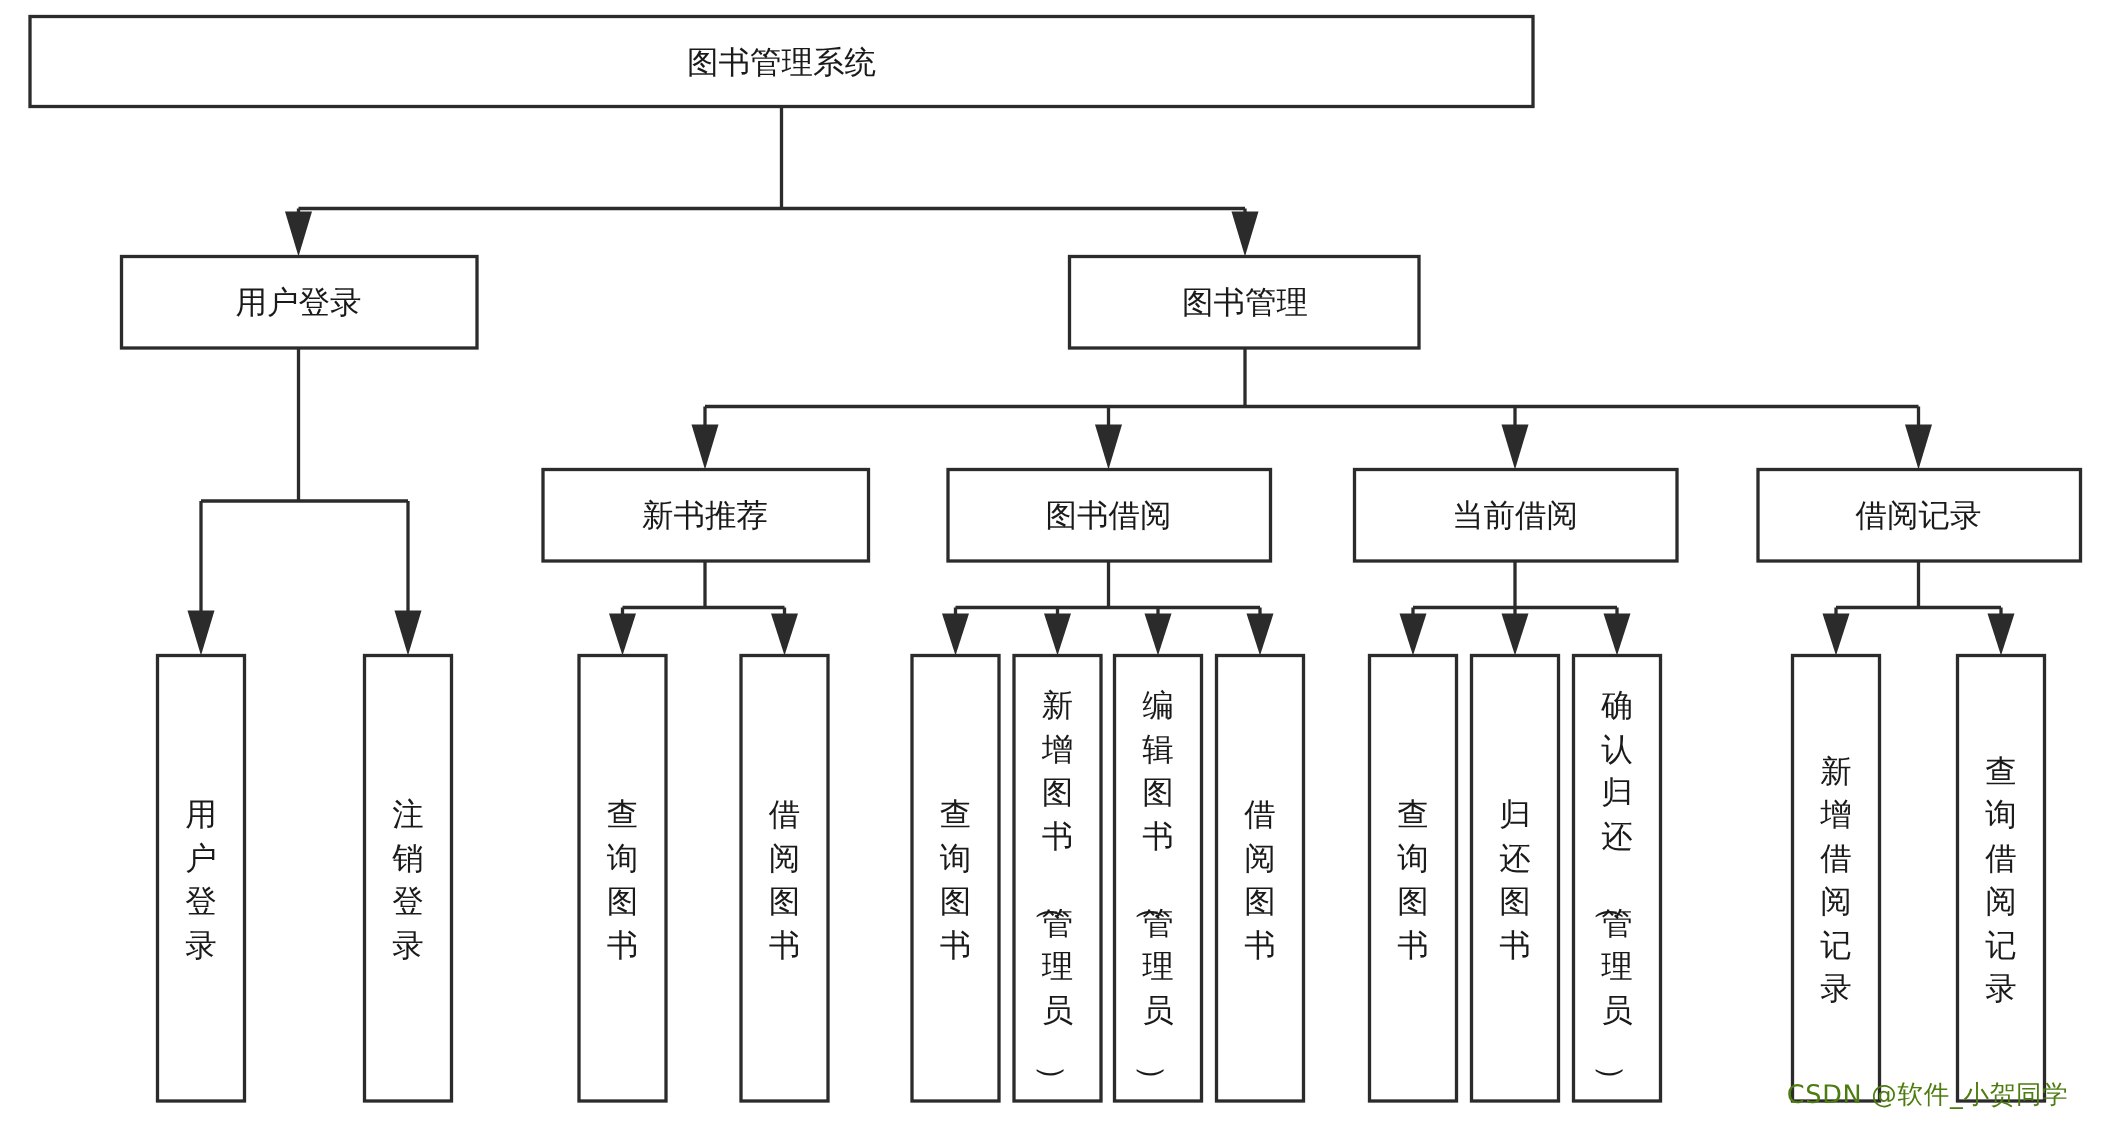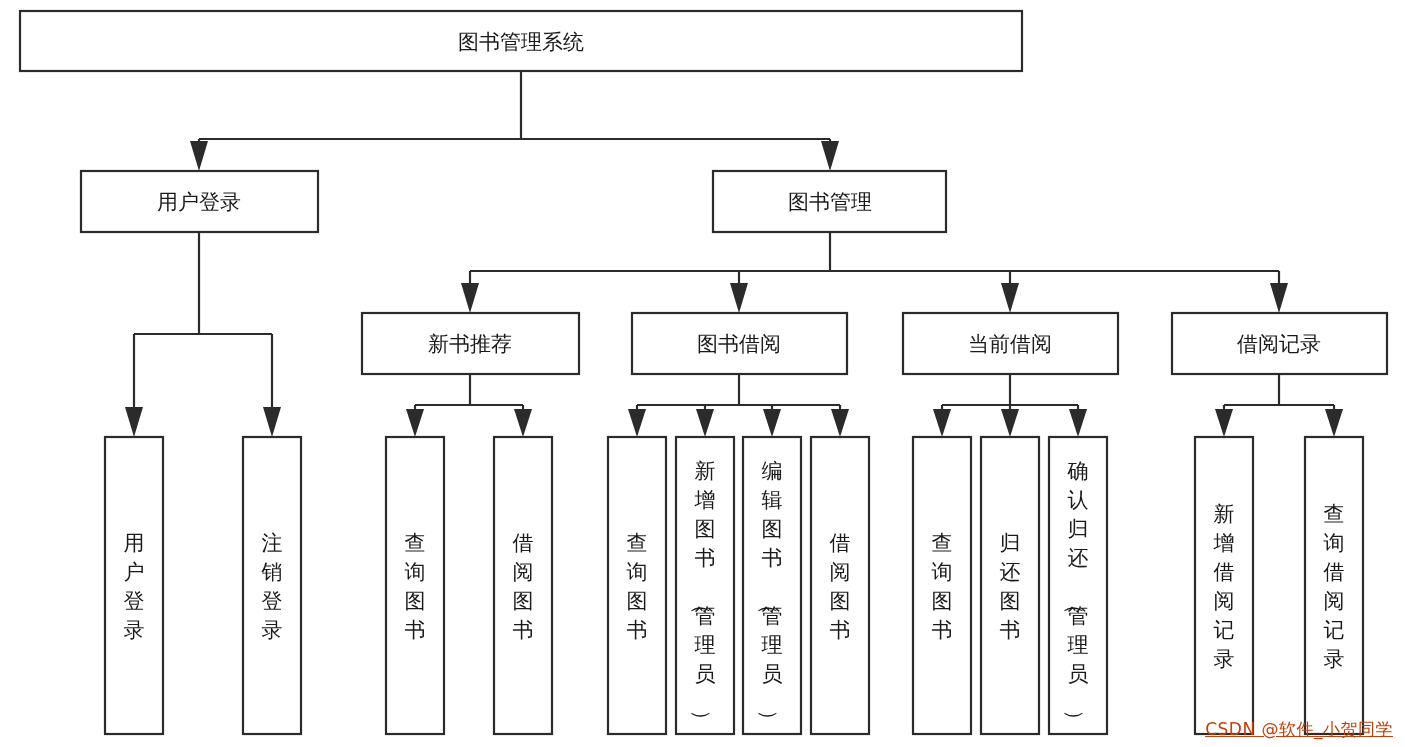--- a/index.html
+++ b/index.html
@@ -50,28 +50,27 @@
     dominant-baseline: middle;
   }
   .node-label-v {
     font-family: "DejaVu Sans", "Liberation Sans", sans-serif;
     font-size: 21px;
     fill: #1a1a1a;
     text-anchor: middle;
   }
   .watermark {
     position: absolute;
-    right: 12px;
+    right: 26px;
     bottom: 6px;
     font-family: "DejaVu Sans", "Liberation Sans", sans-serif;
     font-size: 17px;
-    color: #c2410c;
+    color: #4d7c0f;
     white-space: nowrap;
     letter-spacing: 0.5px;
-    text-decoration: underline;
   }
 </style>
 </head>
 <body>
 
 <div id="diagram-root">
 
   <svg id="flowchart" viewBox="0 0 1405 747">
 
     <g>

